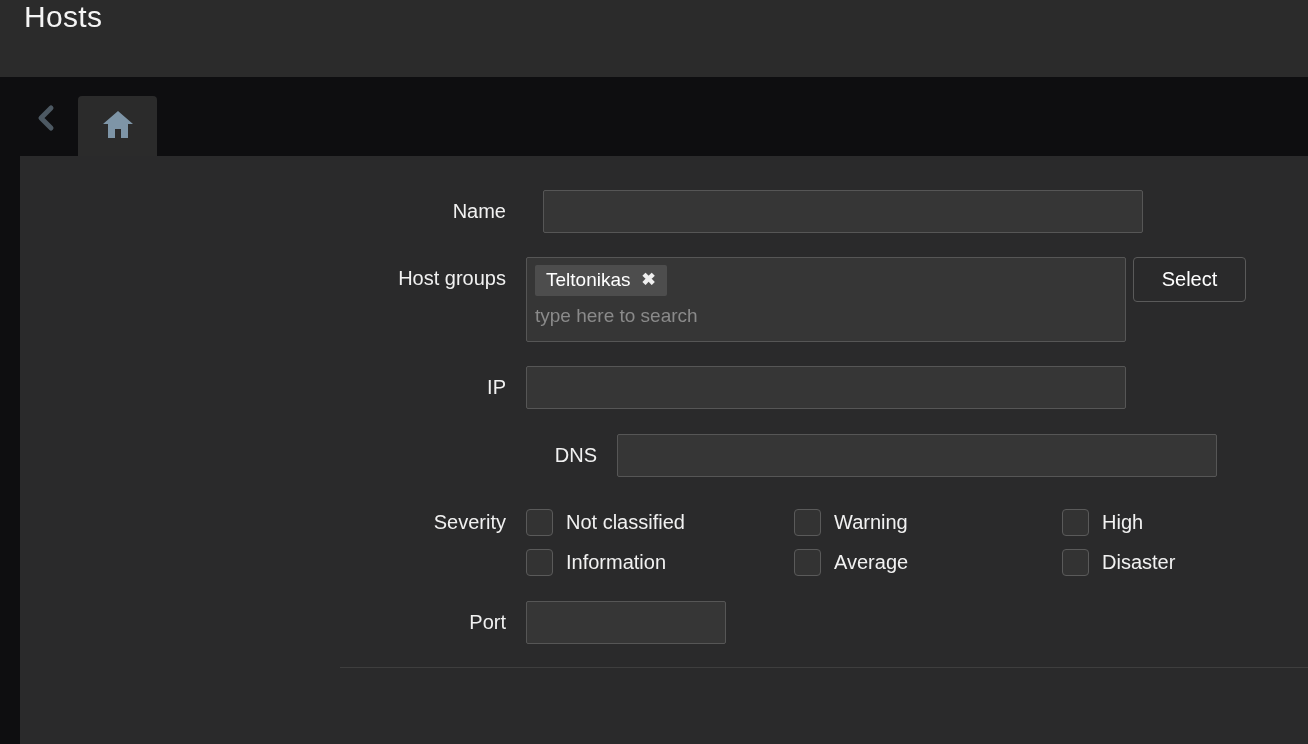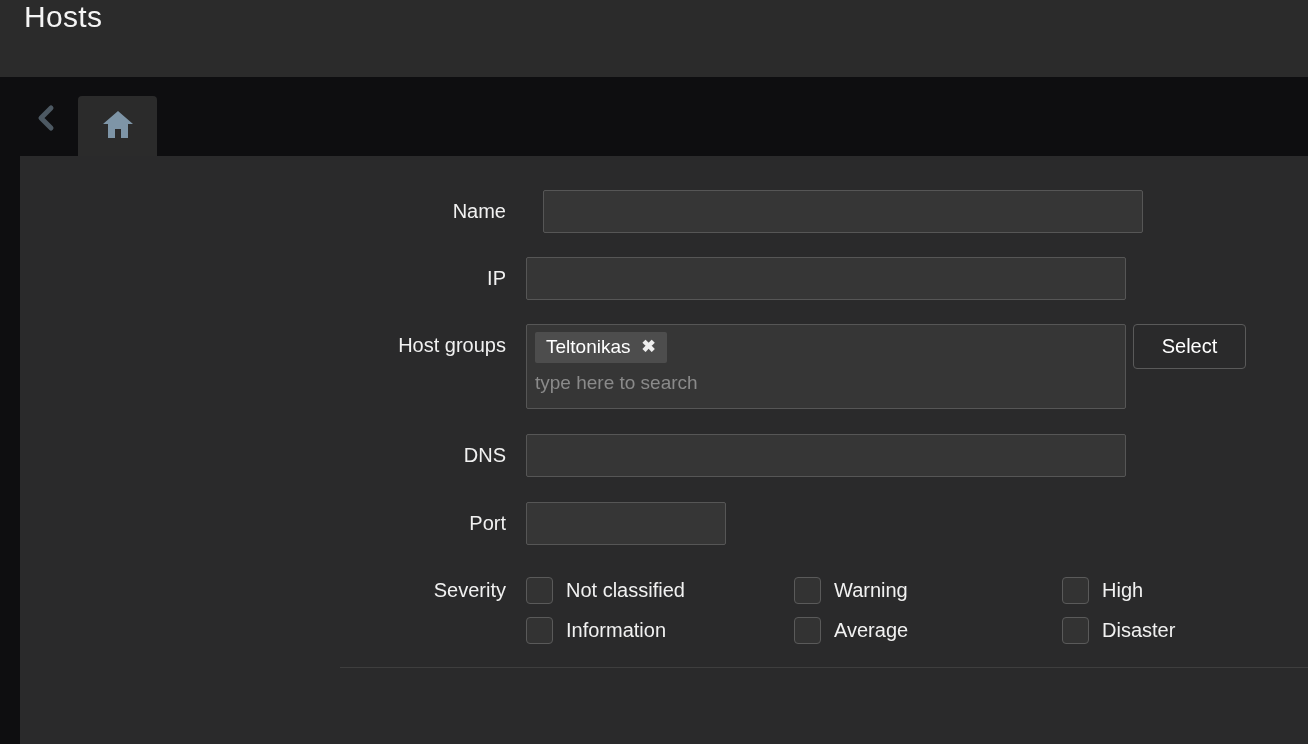--- a/index.html
+++ b/index.html
@@ -65,21 +65,21 @@
     text-align: right;
     margin-right: 20px;
     color: #f1f1f1;
     font-size: 20px;
     line-height: 43px;
     white-space: nowrap;
   }
   .row-name       { padding-top: 34px; gap: 17px; }
   .row-hostgroups { margin-top: 24px; }
   .row-ip         { margin-top: 24px; }
-  .row-dns        { margin-top: 25px; }
+  .row-dns        { margin-top: 25px; justify-content: center; }
   .row-port       { margin-top: 25px; }
   .row-severity   { margin-top: 32px; }
   .row-severity .row-label { line-height: 27px; }
 
   .text-input {
     width: 600px;
     height: 43px;
     background: #363636;
     border: 1px solid #565656;
     border-radius: 2px;
@@ -201,72 +201,72 @@
   </div>
 </div>
 
 <div class="panel">
 
   <div class="row row-name">
     <div class="row-label">Name</div>
     <input class="text-input" type="text" value="" style="">
   </div>
 
-  <div class="row row-ip">
-    <div class="row-label">IP</div>
-    <input class="text-input" type="text" value="" style="">
-  </div>
-
   <div class="row row-hostgroups">
     <div class="row-label">Host groups</div>
     <div class="multiselect">
       <span class="chip">
         <span>Teltonikas</span>
         <span class="chip-x">✖</span>
       </span>
       <input class="ms-search" type="text" placeholder="type here to search" style="">
     </div>
     <button class="select-btn">Select</button>
   </div>
 
+  <div class="row row-ip">
+    <div class="row-label">IP</div>
+    <input class="text-input" type="text" value="" style="">
+  </div>
+
   <div class="row row-dns">
     <div class="row-label">DNS</div>
     <input class="text-input" type="text" value="" style="">
   </div>
 
+  <div class="row row-severity">
+    <div class="row-label">Severity</div>
+    <div class="severity-grid">
+      <div class="sev-option">
+        <span class="checkbox"></span>
+        <span class="opt-label">Not classified</span>
+      </div>
+      <div class="sev-option">
+        <span class="checkbox"></span>
+        <span class="opt-label">Warning</span>
+      </div>
+      <div class="sev-option">
+        <span class="checkbox"></span>
+        <span class="opt-label">High</span>
+      </div>
+      <div class="sev-option">
+        <span class="checkbox"></span>
+        <span class="opt-label">Information</span>
+      </div>
+      <div class="sev-option">
+        <span class="checkbox"></span>
+        <span class="opt-label">Average</span>
+      </div>
+      <div class="sev-option">
+        <span class="checkbox"></span>
+        <span class="opt-label">Disaster</span>
+      </div>
+    </div>
+  </div>
+
   <div class="row row-port">
     <div class="row-label">Port</div>
     <input class="text-input short" type="text" value="" style="">
   </div>
 
-  <div class="row row-severity">
-    <div class="row-label">Severity</div>
-    <div class="severity-grid">
-      <div class="sev-option">
-        <span class="checkbox"></span>
-        <span class="opt-label">Not classified</span>
-      </div>
-      <div class="sev-option">
-        <span class="checkbox"></span>
-        <span class="opt-label">Warning</span>
-      </div>
-      <div class="sev-option">
-        <span class="checkbox"></span>
-        <span class="opt-label">High</span>
-      </div>
-      <div class="sev-option">
-        <span class="checkbox"></span>
-        <span class="opt-label">Information</span>
-      </div>
-      <div class="sev-option">
-        <span class="checkbox"></span>
-        <span class="opt-label">Average</span>
-      </div>
-      <div class="sev-option">
-        <span class="checkbox"></span>
-        <span class="opt-label">Disaster</span>
-      </div>
-    </div>
-  </div>
-
   <div class="divider"></div>
 
 </div>
 
 </body></html>

